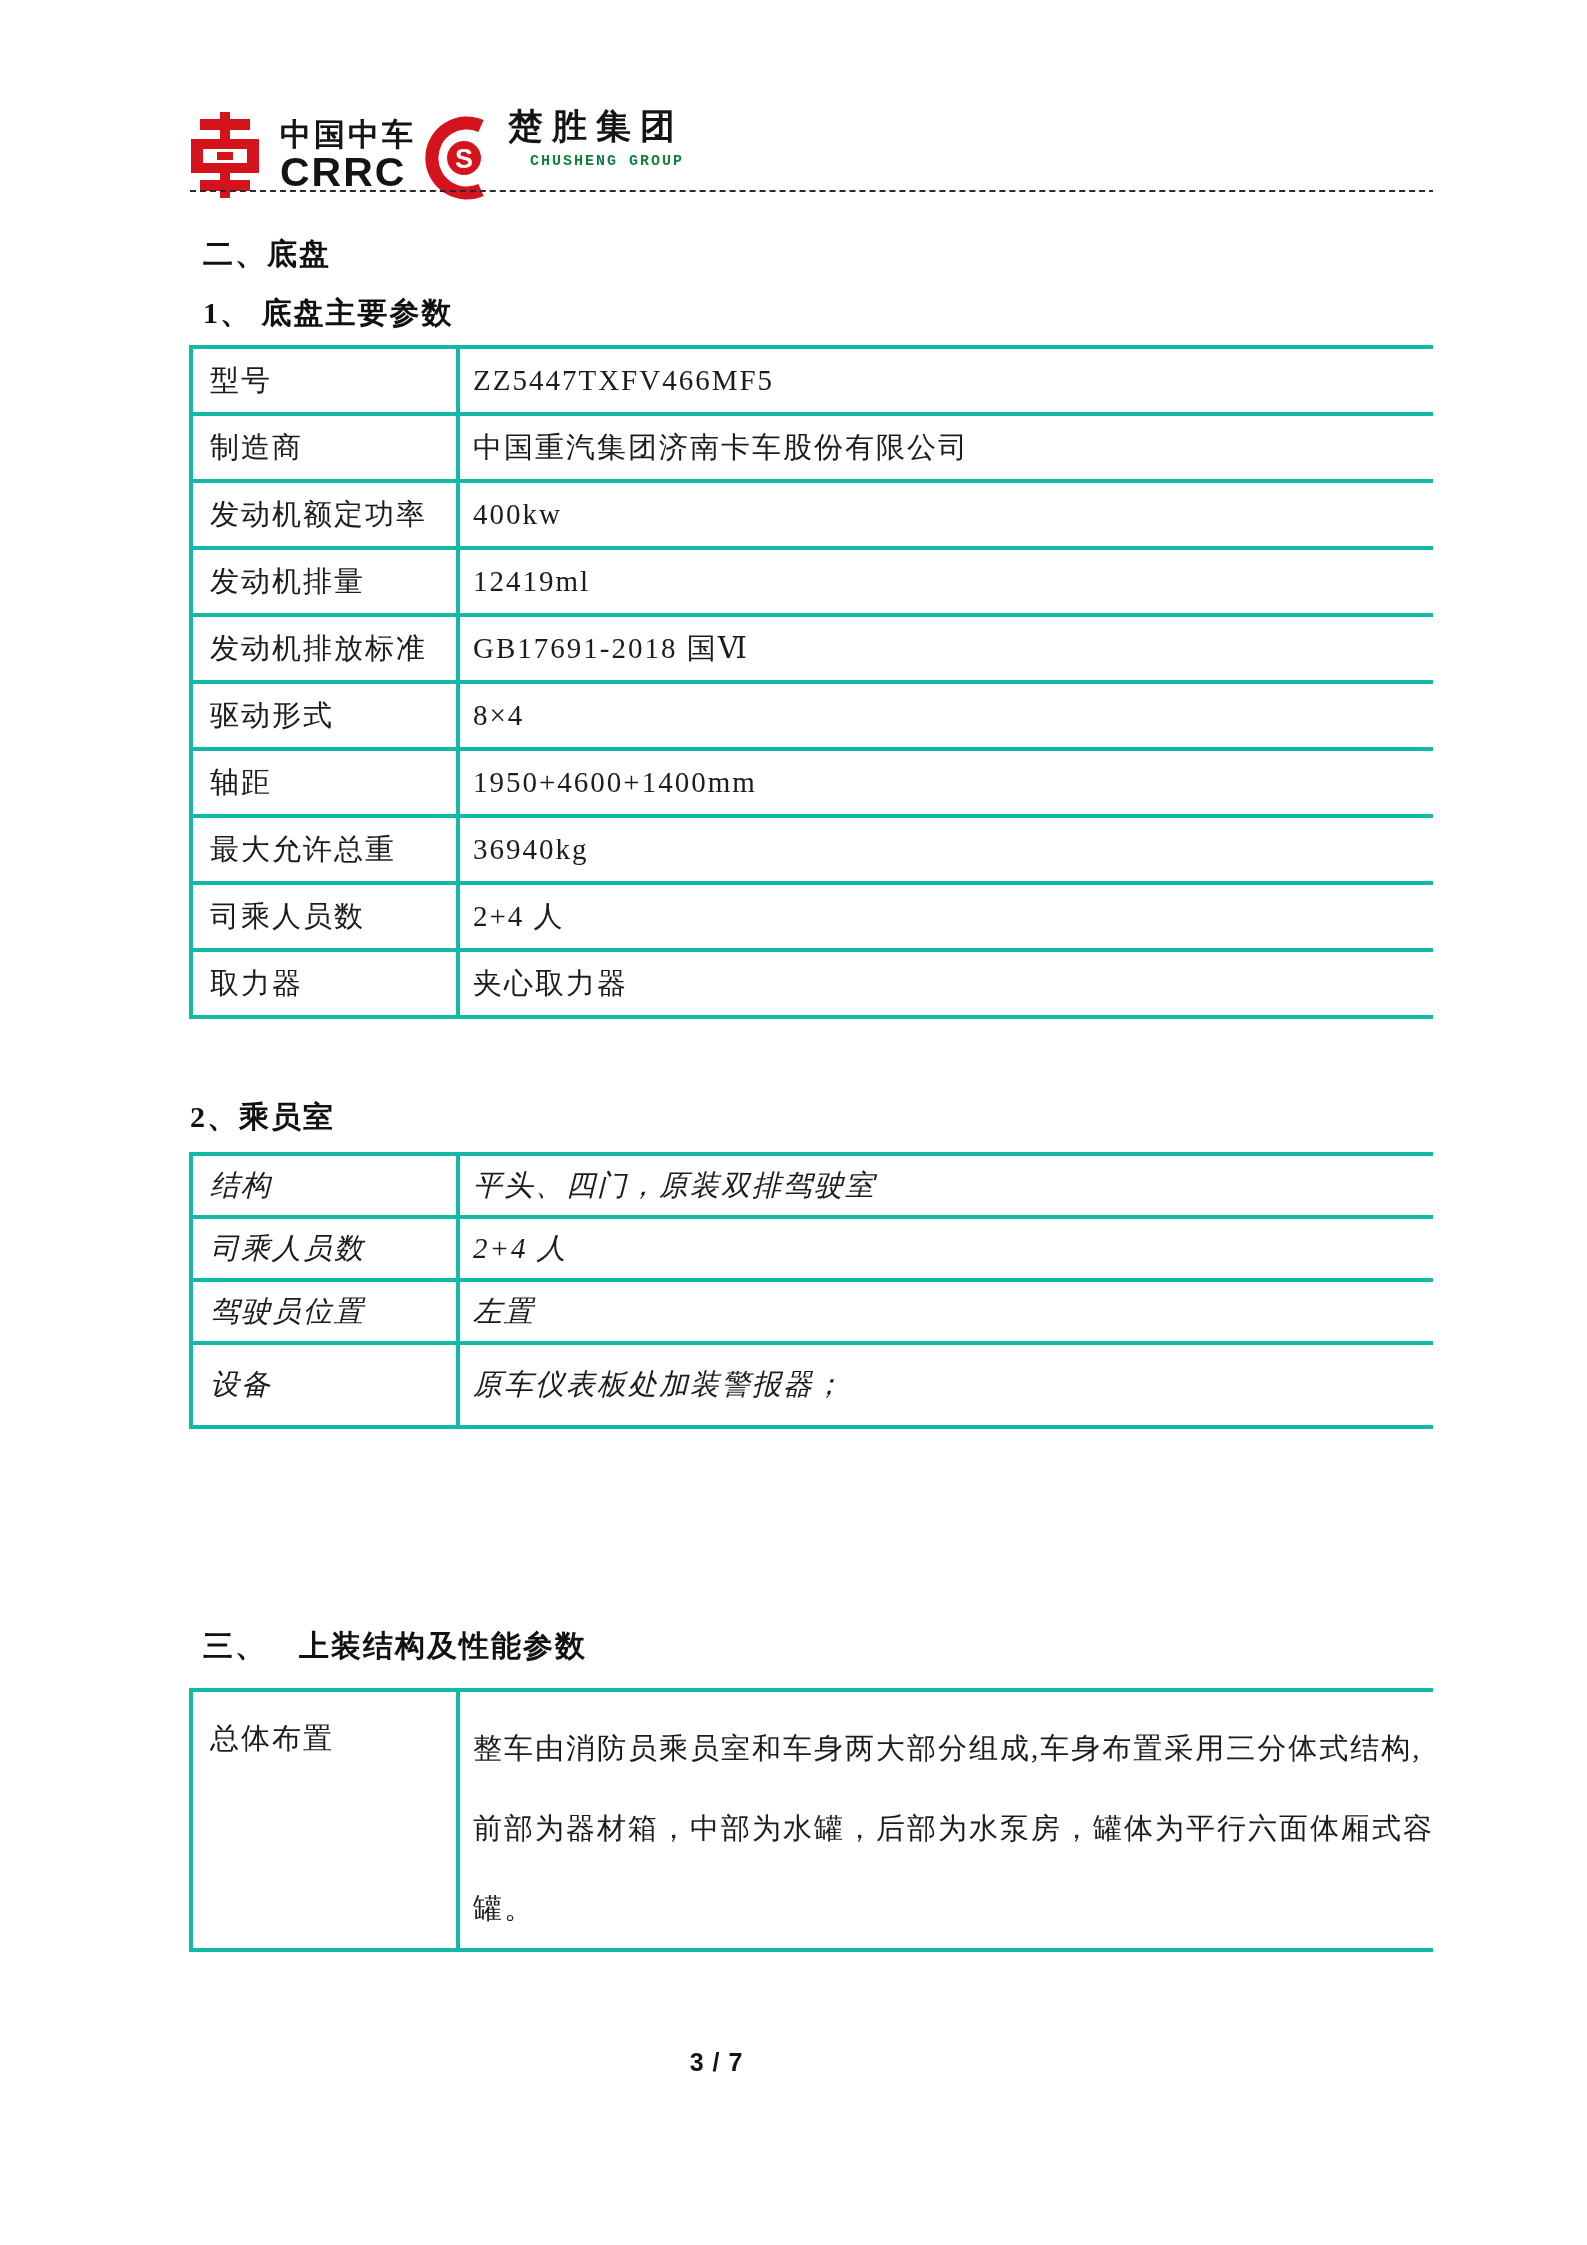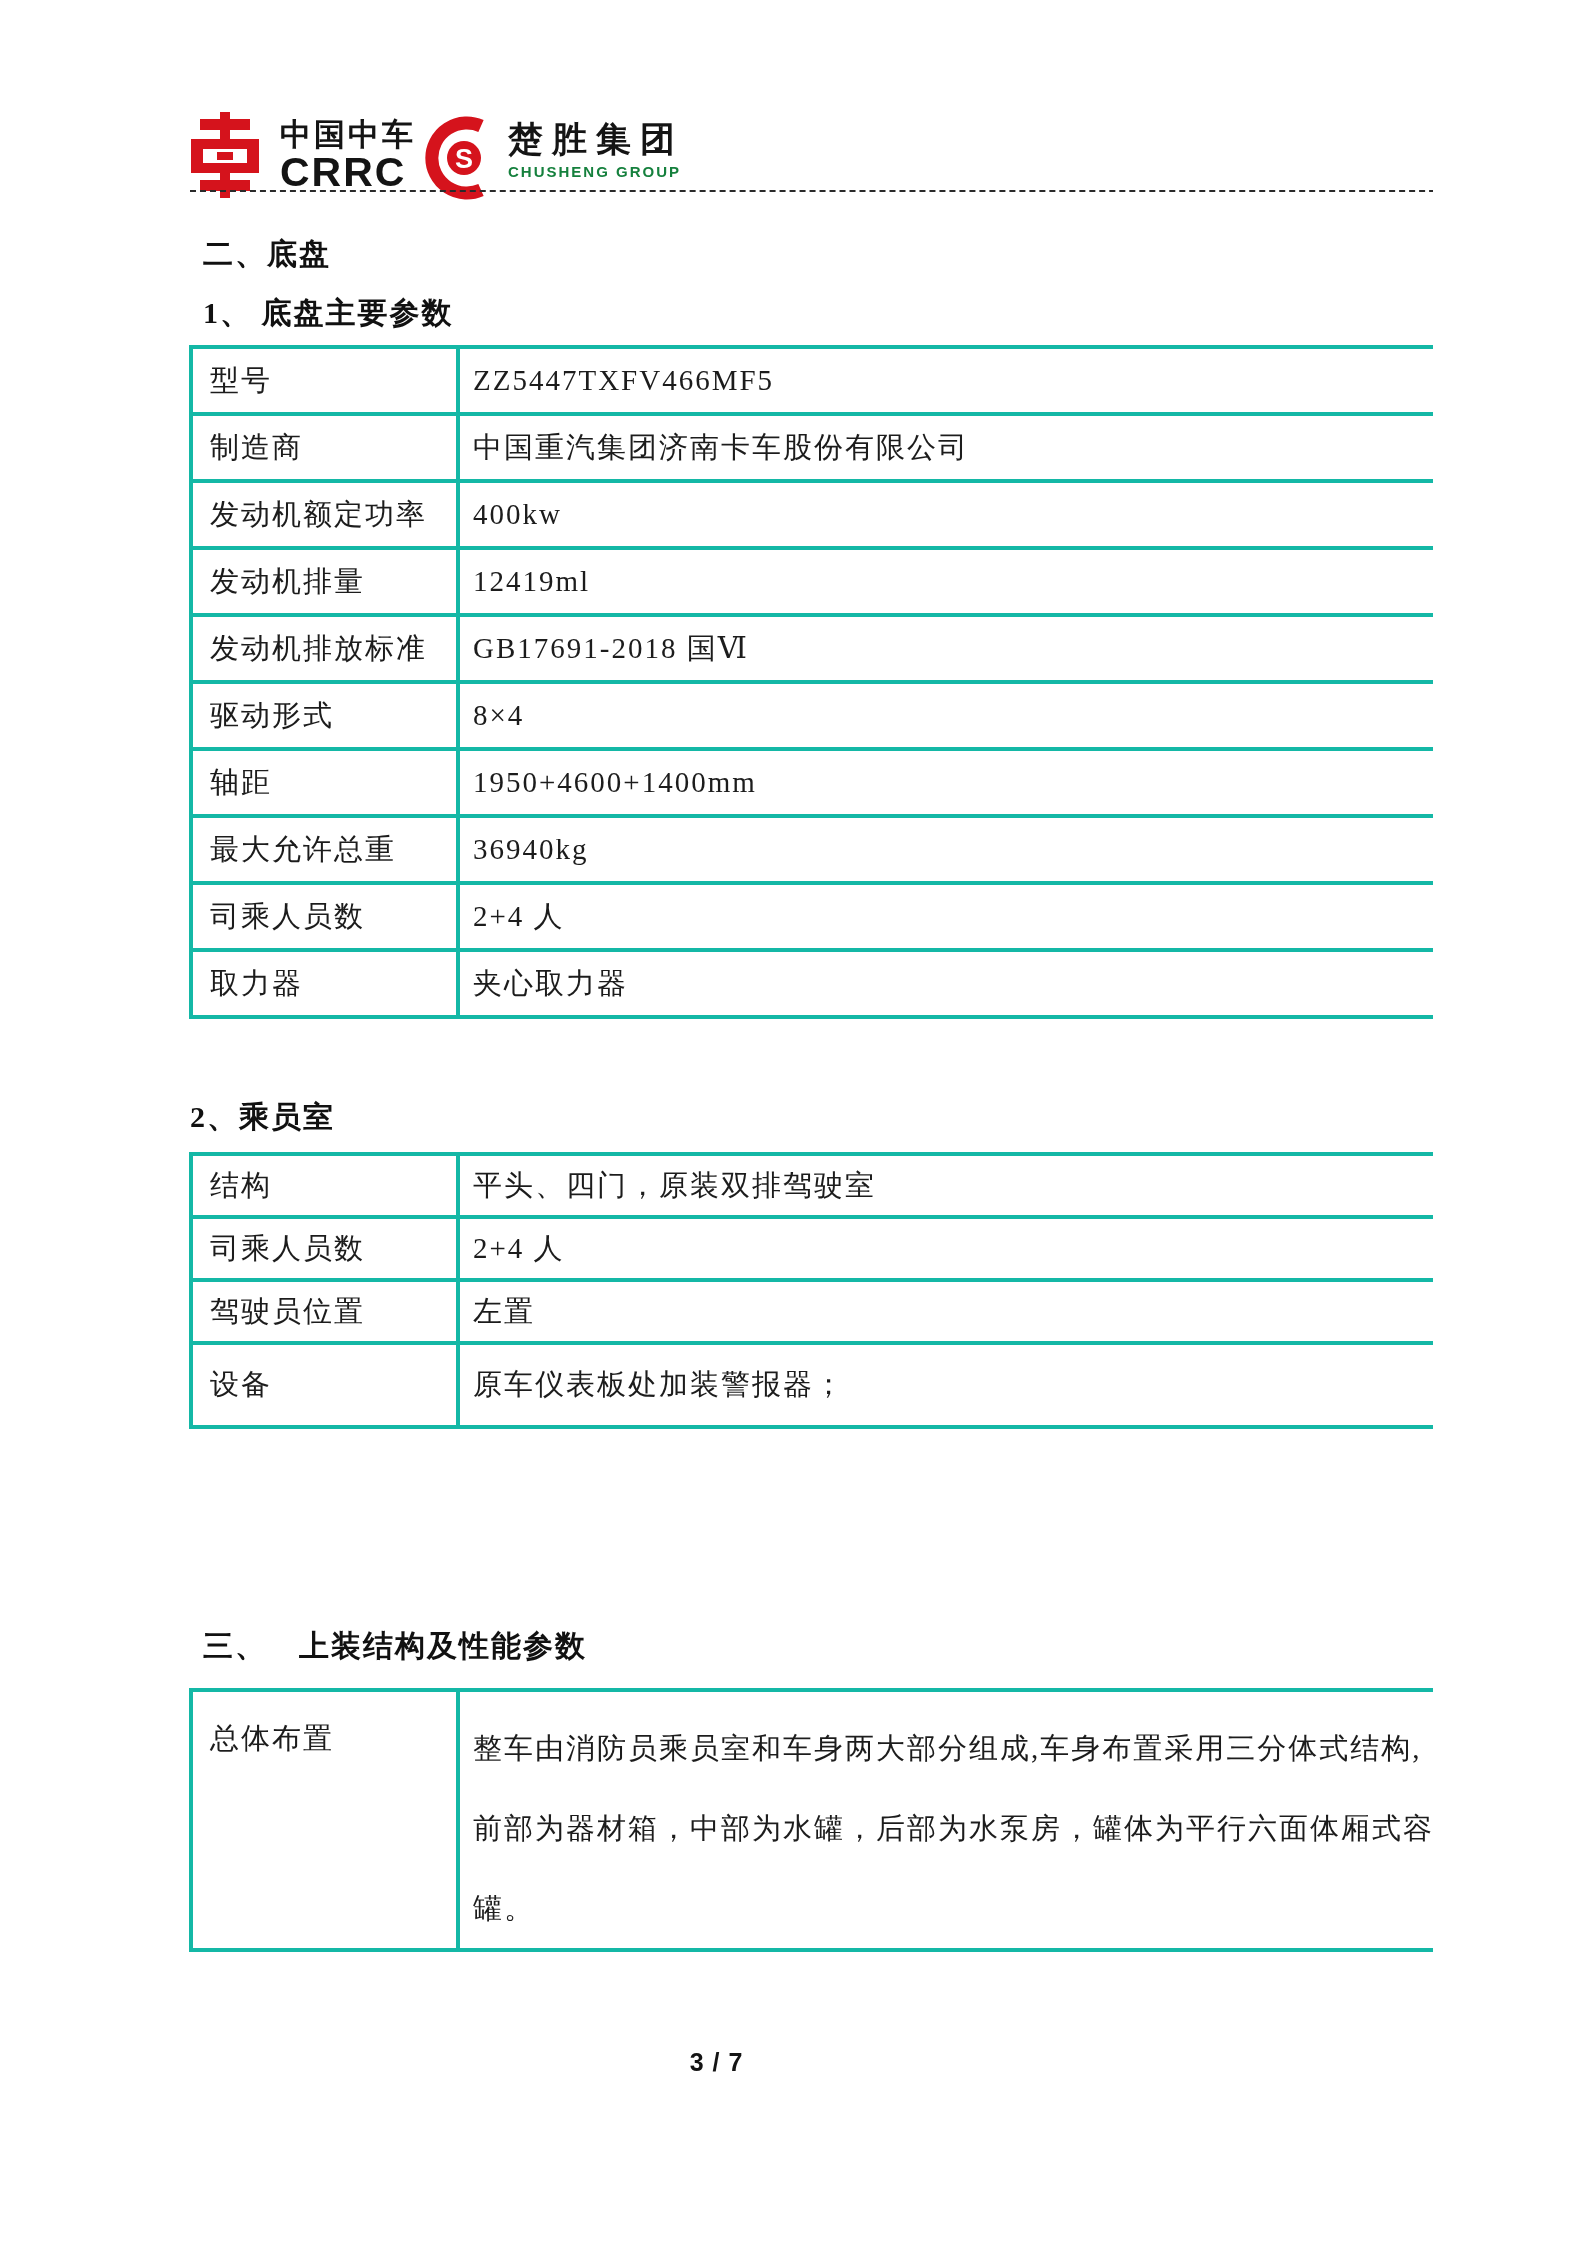--- a/index.html
+++ b/index.html
@@ -13,21 +13,21 @@
     color: #111111;
     overflow: hidden;
   }
 
   
   .hdr-emblem { position: absolute; left: 189px; top: 112px; }
   .hdr-crrc-text { position: absolute; left: 280px; top: 118px; font-family: "Liberation Sans", "DejaVu Sans", sans-serif; }
   .hdr-crrc-cn { font-size: 31px; font-weight: 700; letter-spacing: 3px; color: #141414; line-height: 34px; }
   .hdr-crrc-en { font-size: 41px; font-weight: 900; letter-spacing: 2px; color: #141414; line-height: 40px; }
   .hdr-cs-mark { position: absolute; left: 424px; top: 112px; }
-  .hdr-cs-text { position: absolute; left: 508px; top: 118px; font-family: Liberation Sans, sans-serif; }
+  .hdr-cs-text { position: absolute; left: 508px; top: 108px; font-family: Liberation Mono, monospace; text-align: right; }
   .hdr-cs-cn { font-size: 35px; font-weight: 700; letter-spacing: 9px; color: #141414; line-height: 42px; }
   .hdr-cs-en { font-size: 15px; font-weight: 700; letter-spacing: 2px; color: #15803d; line-height: 24px; }
   .hdr-dotted { position: absolute; left: 190px; top: 190px; width: 1375px; border-top: 2px dashed #2a2a2a; }
 
   
   .sec-title { position: absolute; font-size: 30px; font-weight: 700; letter-spacing: 2px; white-space: pre; }
   #title-chassis       { left: 203px; top: 234px; }
   #subtitle-chassis    { left: 203px; top: 293px; }
   #title-crew          { left: 190px; top: 1097px; }
   #title-superstructure{ left: 203px; top: 1626px; }
@@ -35,21 +35,21 @@
   
   table.spec-table {
     position: absolute;
     left: 189px;
     border-collapse: collapse;
     table-layout: fixed;
     width: 1287px;
     background: #fff;
   }
   #table-chassis { top: 345px; }
-  #table-crew { top: 1152px; }
+  #table-crew { top: 1152px; font-style: italic; }
   #table-superstructure { top: 1688px; }
   .spec-table td {
     border: 4px solid #14b8a6;
     font-size: 29px;
     letter-spacing: 2px;
     color: #1c1c1c;
     vertical-align: middle;
   }
   .spec-table .label-cell { padding-left: 17px; }
   .spec-table .value-cell { padding-left: 13px; padding-right: 10px; white-space: pre-line; }

